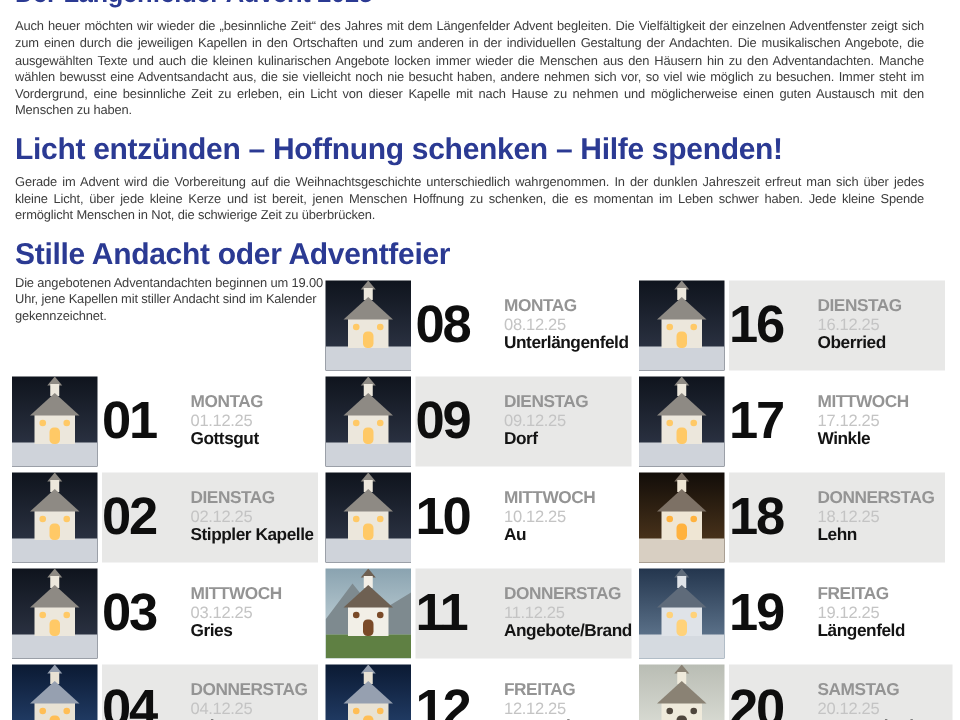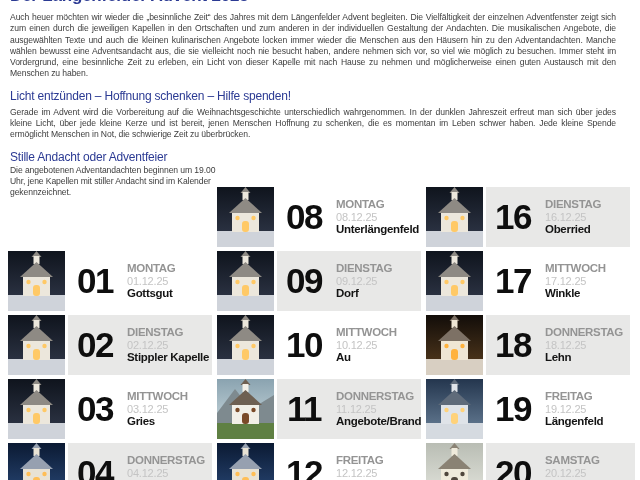--- a/index.html
+++ b/index.html
@@ -12,21 +12,21 @@
   .title-clip { height:7px; overflow:hidden; }
   .title-clip h1 {
     font-size:17px; font-weight:700; color:#2b3a93; letter-spacing:-0.2px;
     margin-top:-14px; white-space:nowrap;
   }
   p.body {
     font-size:8.6px; line-height:11.3px; color:#3d3d3d;
     text-align:justify; letter-spacing:-0.1px; margin-top:5px;
   }
   h2.sect {
-    font-size:12px; font-weight:400; color:#2b3a93;
+    font-size:20px; font-weight:700; color:#2b3a93;
     letter-spacing:-0.2px; margin-top:9px;
   }
   p.body.after-h { margin-top:4px; }
   .note {
     width:208px; margin-top:1px; font-size:8.6px; line-height:11.3px;
     color:#3d3d3d; letter-spacing:-0.1px;
   }
   
   .col { position:absolute; width:204px; }
   #col1 { left:8px;   top:251px; }
@@ -35,21 +35,21 @@
   .entry { display:flex; height:60px; margin-bottom:4px; }
   .photo {
     width:57px; height:60px; flex:0 0 57px; margin-right:3px;
     background:linear-gradient(180deg, var(--sky) 0%, var(--sky2) 75%);
     overflow:hidden;
   }
   .photo svg { display:block; width:57px; height:60px; }
   .info { flex:1; display:flex; align-items:center; background:#ffffff; }
   .info.shaded { background:#e8e8e7; }
   .day {
-    width:54px; flex:0 0 54px; text-align:center;
+    width:54px; flex:0 0 54px; text-align:left;
     font-size:35px; font-weight:700; color:#0e0e0e; letter-spacing:-1.5px;
     line-height:60px;
   }
   .txt { margin-left:5px; overflow:hidden; }
   .weekday { font-size:11.5px; line-height:12.5px; font-weight:700; color:#949494; letter-spacing:-0.3px; white-space:nowrap; }
   .date    { font-size:11px;   line-height:12.5px; font-weight:400; color:#c4c4c4; letter-spacing:-0.2px; }
   .place   { font-size:11.5px; line-height:13px;   font-weight:700; color:#141414; letter-spacing:-0.3px; white-space:nowrap; }
   
   .theme-night      { --sky:#0f141d; --sky2:#2a3141; --ground:#cfd3da; --body:#ece7dc; --roof:#8e8a84; --glow:#ffc966; }
   .theme-night-blue { --sky:#0b1a33; --sky2:#24406b; --ground:#1d2b42; --body:#e8e2d4; --roof:#96a0b0; --glow:#ffbe55; }

